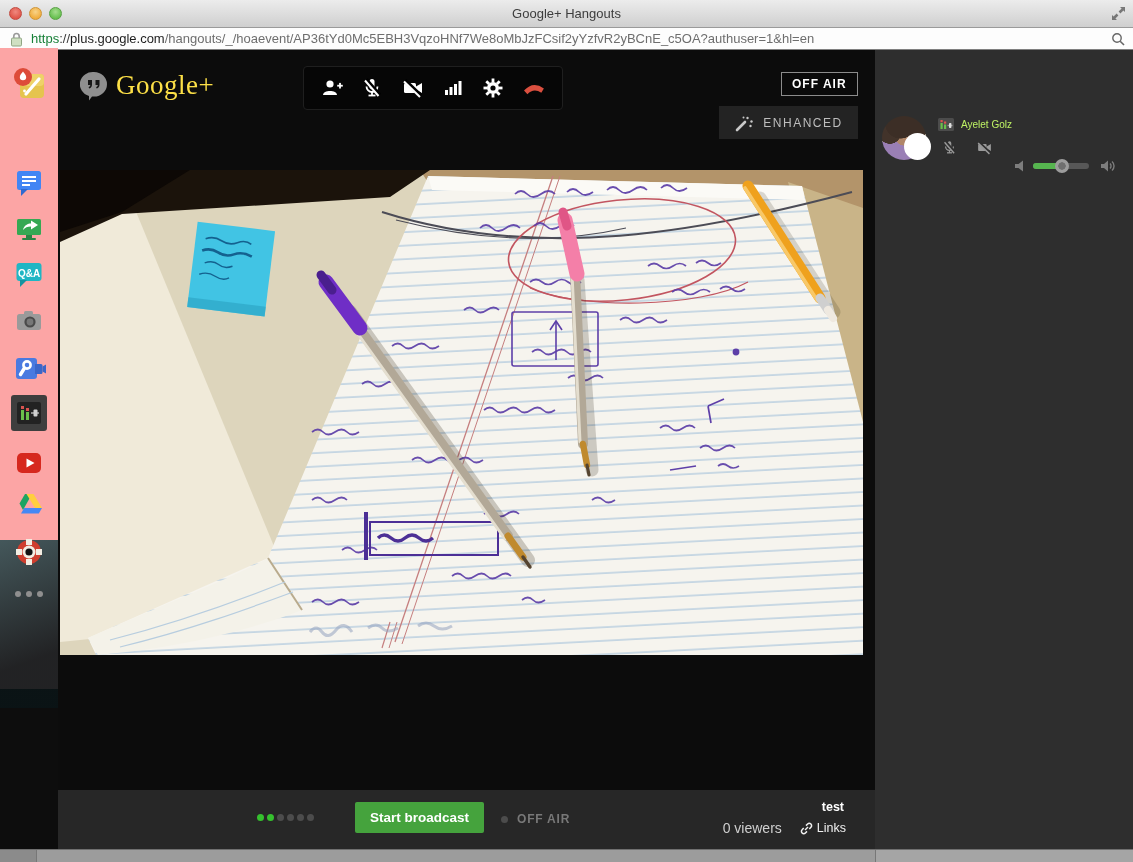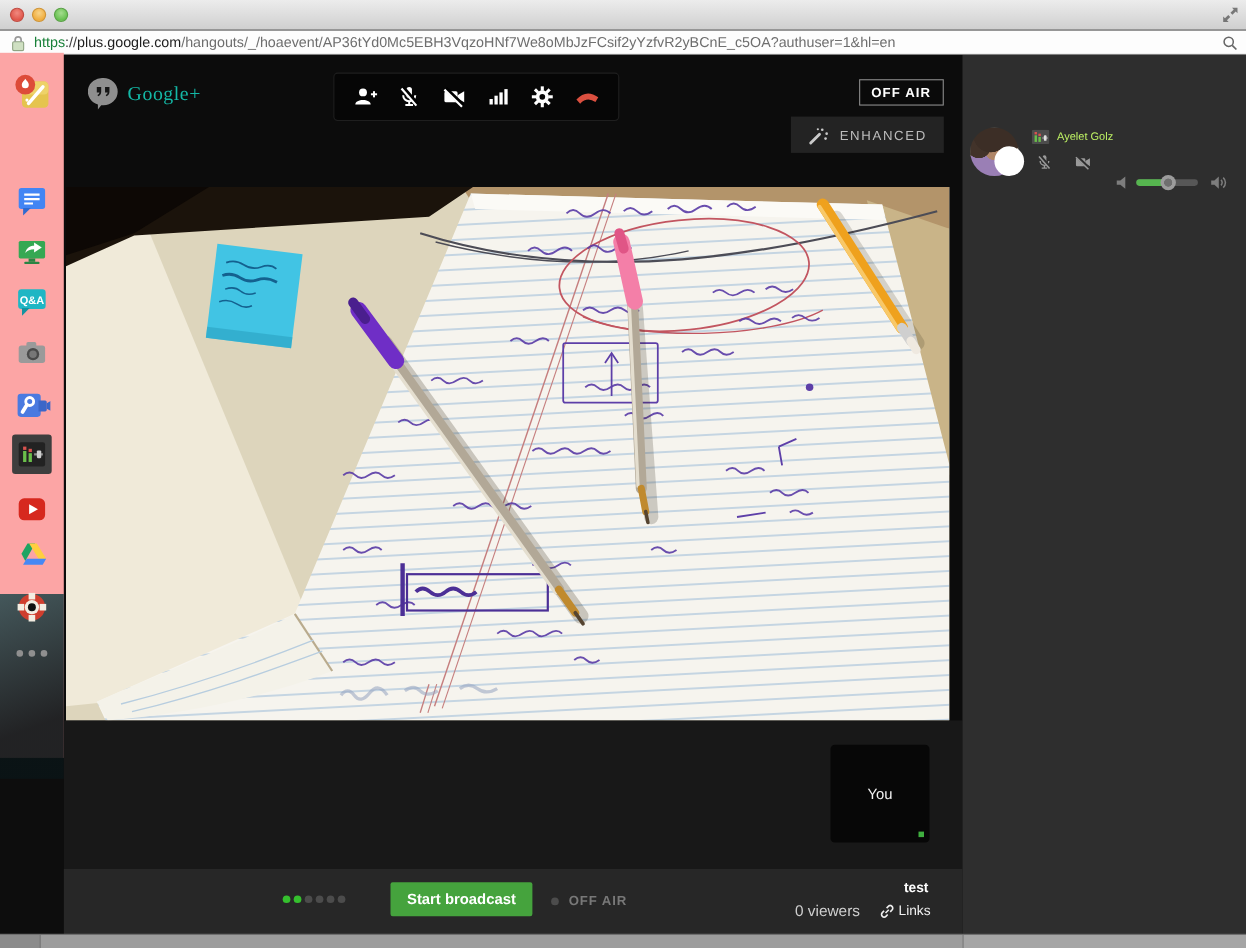--- a/index.html
+++ b/index.html
@@ -36,21 +36,21 @@
     display:flex; align-items:center; justify-content:center; }
   .sb-teal { position:absolute; left:0; top:492px; width:58px; height:168px;
     background:linear-gradient(160deg, rgba(36,74,78,.85), rgba(10,20,22,.9) 70%); }
   .sb-dots { position:absolute; left:14px; top:543px; width:30px; display:flex; gap:5px; justify-content:center; }
   .sb-dots i { width:6px; height:6px; border-radius:50%; background:#8f8f8f; }
 
   
   .stage-bg  { position:absolute; left:58px; top:50px; width:817px; height:799px; background:#0c0c0c; }
   .topbar    { position:absolute; left:58px; top:50px; width:817px; height:120px; }
   .gplus-logo { position:absolute; left:22px; top:20px; display:flex; align-items:center; gap:8px; cursor:pointer; }
-  .gplus-logo .word { font-family:"Liberation Serif", serif; font-size:18px; color:#14b8a6; letter-spacing:.5px; }
+  .gplus-logo .word { font-family:"Liberation Serif", serif; font-size:27px; color:#fde047; letter-spacing:.5px; }
   .pill { position:absolute; left:245px; top:16px; width:260px; height:44px; background:#060606;
     border:1px solid #1f1f1f; border-radius:4px; display:flex; align-items:center; justify-content:space-around; padding:0 8px; }
   .pill .pbtn { width:30px; height:30px; display:flex; align-items:center; justify-content:center; cursor:pointer; }
 
   .offair-badge { position:absolute; left:723px; top:22px; padding:4px 10px; border:1px solid #8c8c8c;
     background:#0a0a0a; color:#fff; font-size:12px; font-weight:bold; letter-spacing:1px; }
   .enhanced-btn { position:absolute; left:661px; top:56px; width:139px; height:33px; background:#232323;
     display:flex; align-items:center; justify-content:center; gap:9px; color:#bdbdbd; font-size:12px;
     letter-spacing:1.5px; cursor:pointer; }
 
@@ -113,20 +113,21 @@
 </style>
 </head>
 <body>
 
 <div id="app">
 
   <div class="titlebar">
     <span class="tl red"></span>
     <span class="tl yellow"></span>
     <span class="tl green"></span>
+    <div class="win-title">Google+ Hangouts</div>
     <svg class="resize-ic" viewBox="0 0 15 15">
       <path d="M9,1 L14,1 L14,6 L12.4,4.4 L9.4,7.4 L7.6,5.6 L10.6,2.6 Z" fill="#555"></path>
       <path d="M6,14 L1,14 L1,9 L2.6,10.6 L5.6,7.6 L7.4,9.4 L4.4,12.4 Z" fill="#555"></path>
     </svg>
   </div>
 
   <div class="urlbar">
     <svg class="lock-ic" viewBox="0 0 13 15">
       <rect x="1.5" y="6" width="10" height="8" rx="1.2" fill="#cfe0c2" stroke="#8fa583" stroke-width="1"></rect>
       <path d="M3.8,6 V4.2 a2.7,2.7 0 0 1 5.4,0 V6" fill="none" stroke="#9a9a9a" stroke-width="1.6"></path>
@@ -447,26 +448,20 @@
 
       <g stroke-linecap="round">
         <line x1="688" y1="16" x2="760" y2="128" stroke="#efa11d" stroke-width="11"></line>
         <line x1="685" y1="18" x2="757" y2="130" stroke="#f8c868" stroke-width="3.6"></line>
         <line x1="760" y1="128" x2="768" y2="140" stroke="#cfcfcf" stroke-width="9"></line>
         <line x1="768" y1="140" x2="773" y2="148" stroke="#efe9e0" stroke-width="8"></line>
       </g>
     </svg>
   </div>
 
-  <div class="filmstrip">
-    <div class="you-tile">
-      <span class="lbl">You</span>
-      <span class="cam-dot"></span>
-    </div>
-  </div>
 
   <div class="footer">
     <div class="pager" id="pager">
         <i class="on"></i>
         <i class="on"></i>
         <i></i>
         <i></i>
         <i></i>
         <i></i>
       </div>

